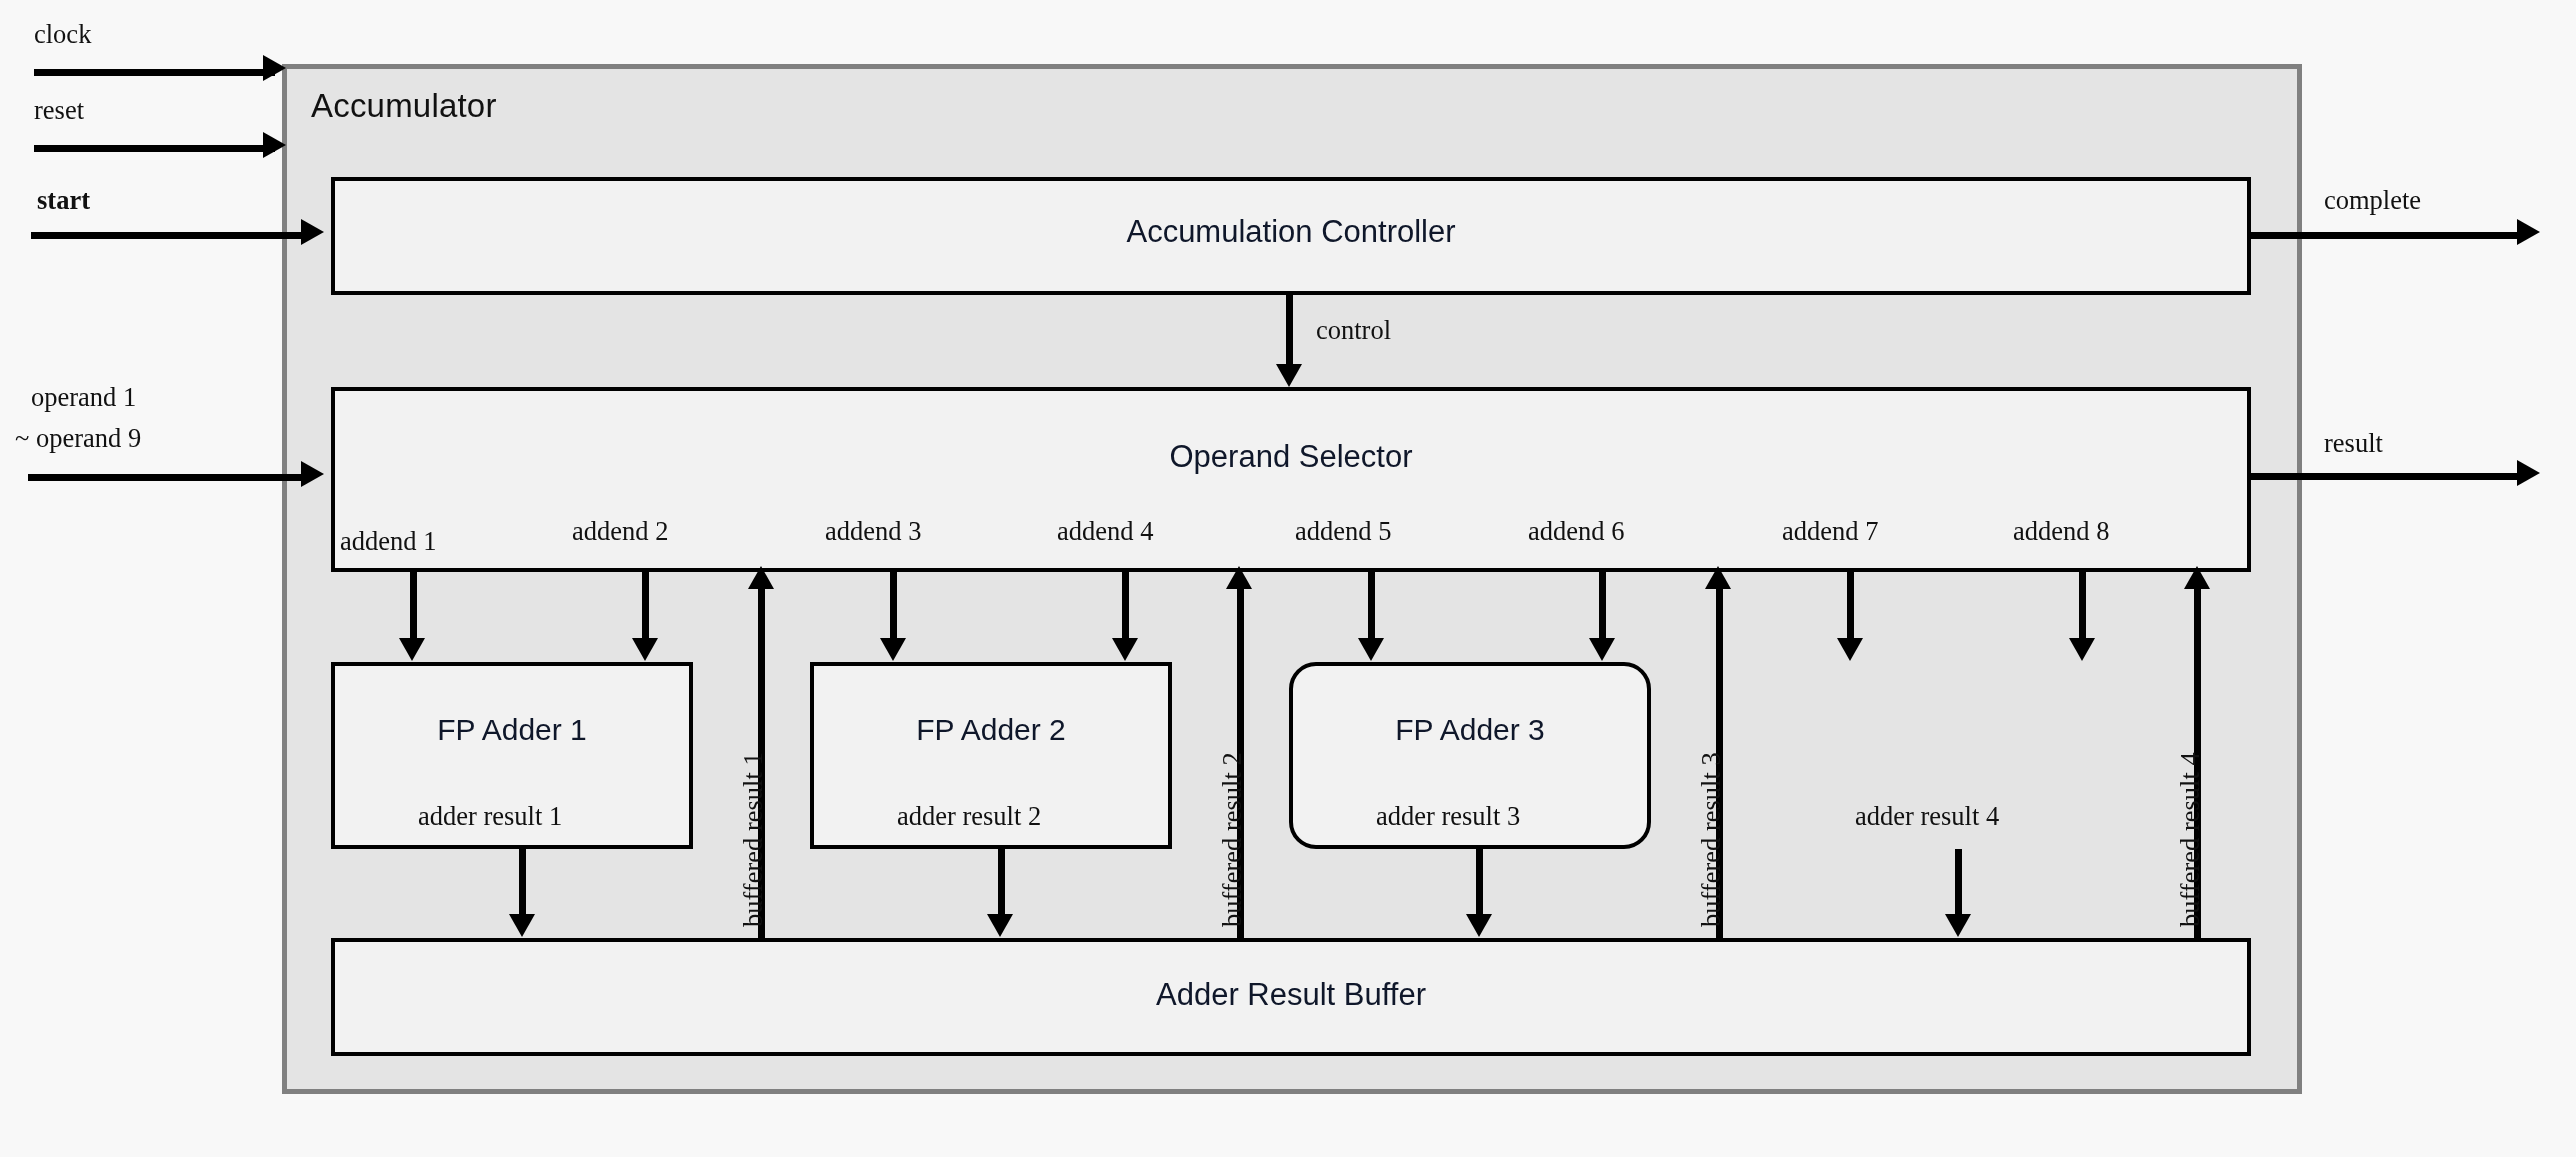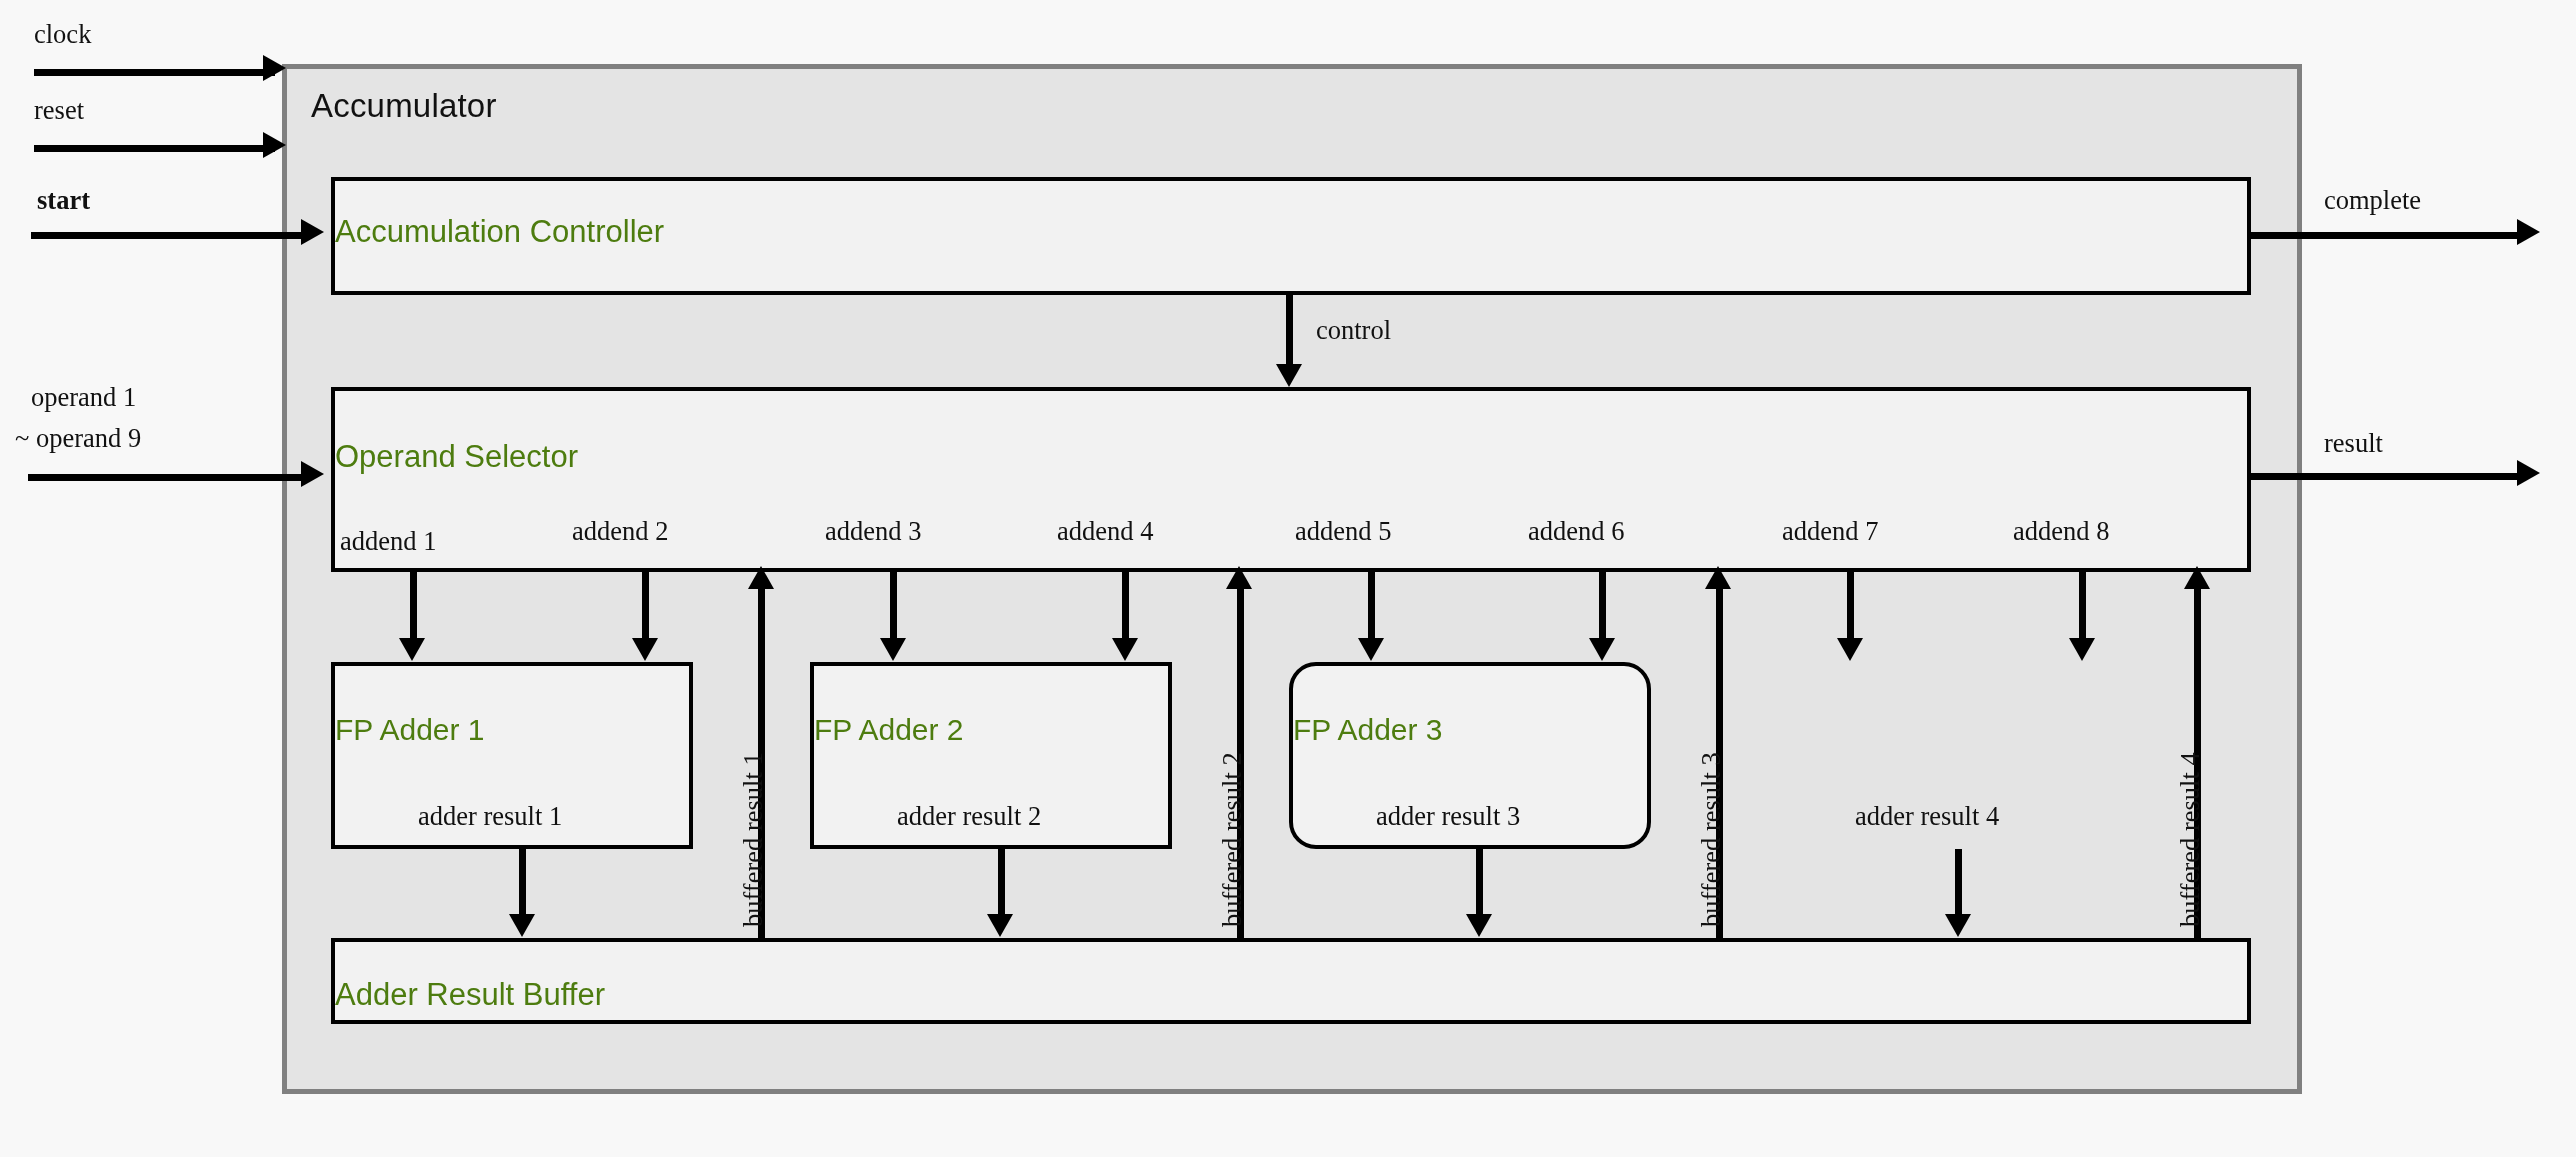--- a/index.html
+++ b/index.html
@@ -42,23 +42,23 @@
   .blockbox {
     position: absolute;
     box-sizing: border-box;
     background: #f2f2f2;
     border: 4.7px solid #000000;
   }
   .block-title {
     position: absolute;
     left: 0;
     right: 0;
-    text-align: left;
+    text-align: center;
     font-size: 31px;
-    color: #4d7c0f;
+    color: #0f172a;
     white-space: nowrap;
   }
   .block-title.small-adder {
     font-size: 30px;
   }
 
   
   .sig {
     position: absolute;
     font-family: "Liberation Serif", serif;
@@ -219,18 +219,18 @@
   <div class="sig vert" style="left:1217px; top:927px;">buffered result 2</div>
 
   <div class="vline" style="left:1716px; top:588px; height:350px;"></div>
   <div class="arrow-u" style="left:1705px; top:566px;"></div>
   <div class="sig vert" style="left:1696px; top:927px;">buffered result 3</div>
 
   <div class="vline" style="left:2194px; top:588px; height:350px;"></div>
   <div class="arrow-u" style="left:2184px; top:566px;"></div>
   <div class="sig vert" style="left:2175px; top:927px;">buffered result 4</div>
 
-  <div class="blockbox" style="left:331px; top:938px; width:1920px; height:86px;">
+  <div class="blockbox" style="left:331px; top:938px; width:1920px; height:118px;">
     <div class="block-title" style="top:35px;">Adder Result Buffer</div>
   </div>
 
 </div>
 
 
 </body></html>

